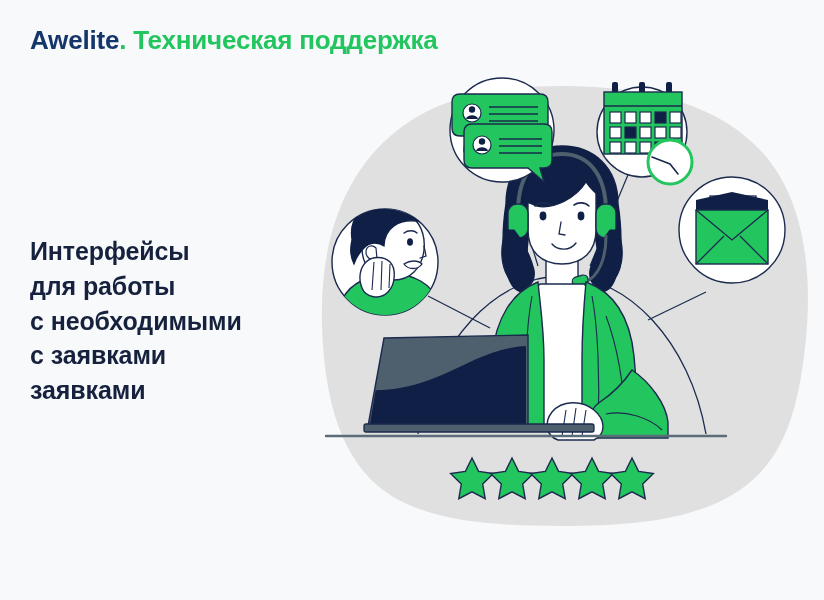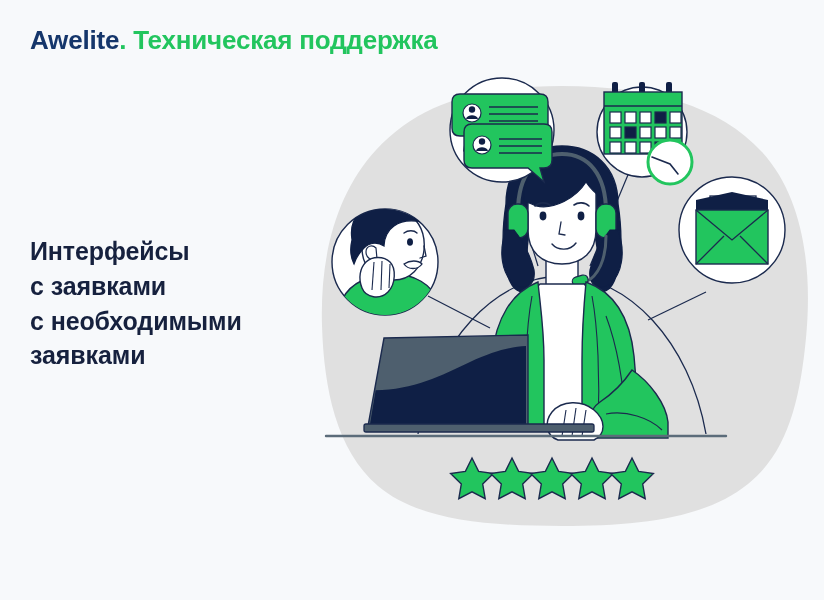--- a/index.html
+++ b/index.html
@@ -66,22 +66,23 @@
 
 <div class="banner">
 
   <div class="brand-header">
     <span class="brand-name">Awelite</span><span class="brand-dot">.</span>
     <span class="brand-tagline">Техническая поддержка</span>
   </div>
 
   <div class="headline">
     <span class="line">Интерфейсы</span>
+    <span class="line">для работы</span>
+    <span class="line">с необходимыми</span>
     <span class="line">с заявками</span>
-    <span class="line">с необходимыми</span>
     <span class="line">заявками</span>
   </div>
 
   <div class="illustration">
     <svg viewBox="0 0 524 460" xmlns="http://www.w3.org/2000/svg">
       <defs>
         <clipPath id="clipEnvelope">
           <rect x="196" y="116" width="72" height="52"></rect>
         </clipPath>
         <clipPath id="clipCallerCircle">

